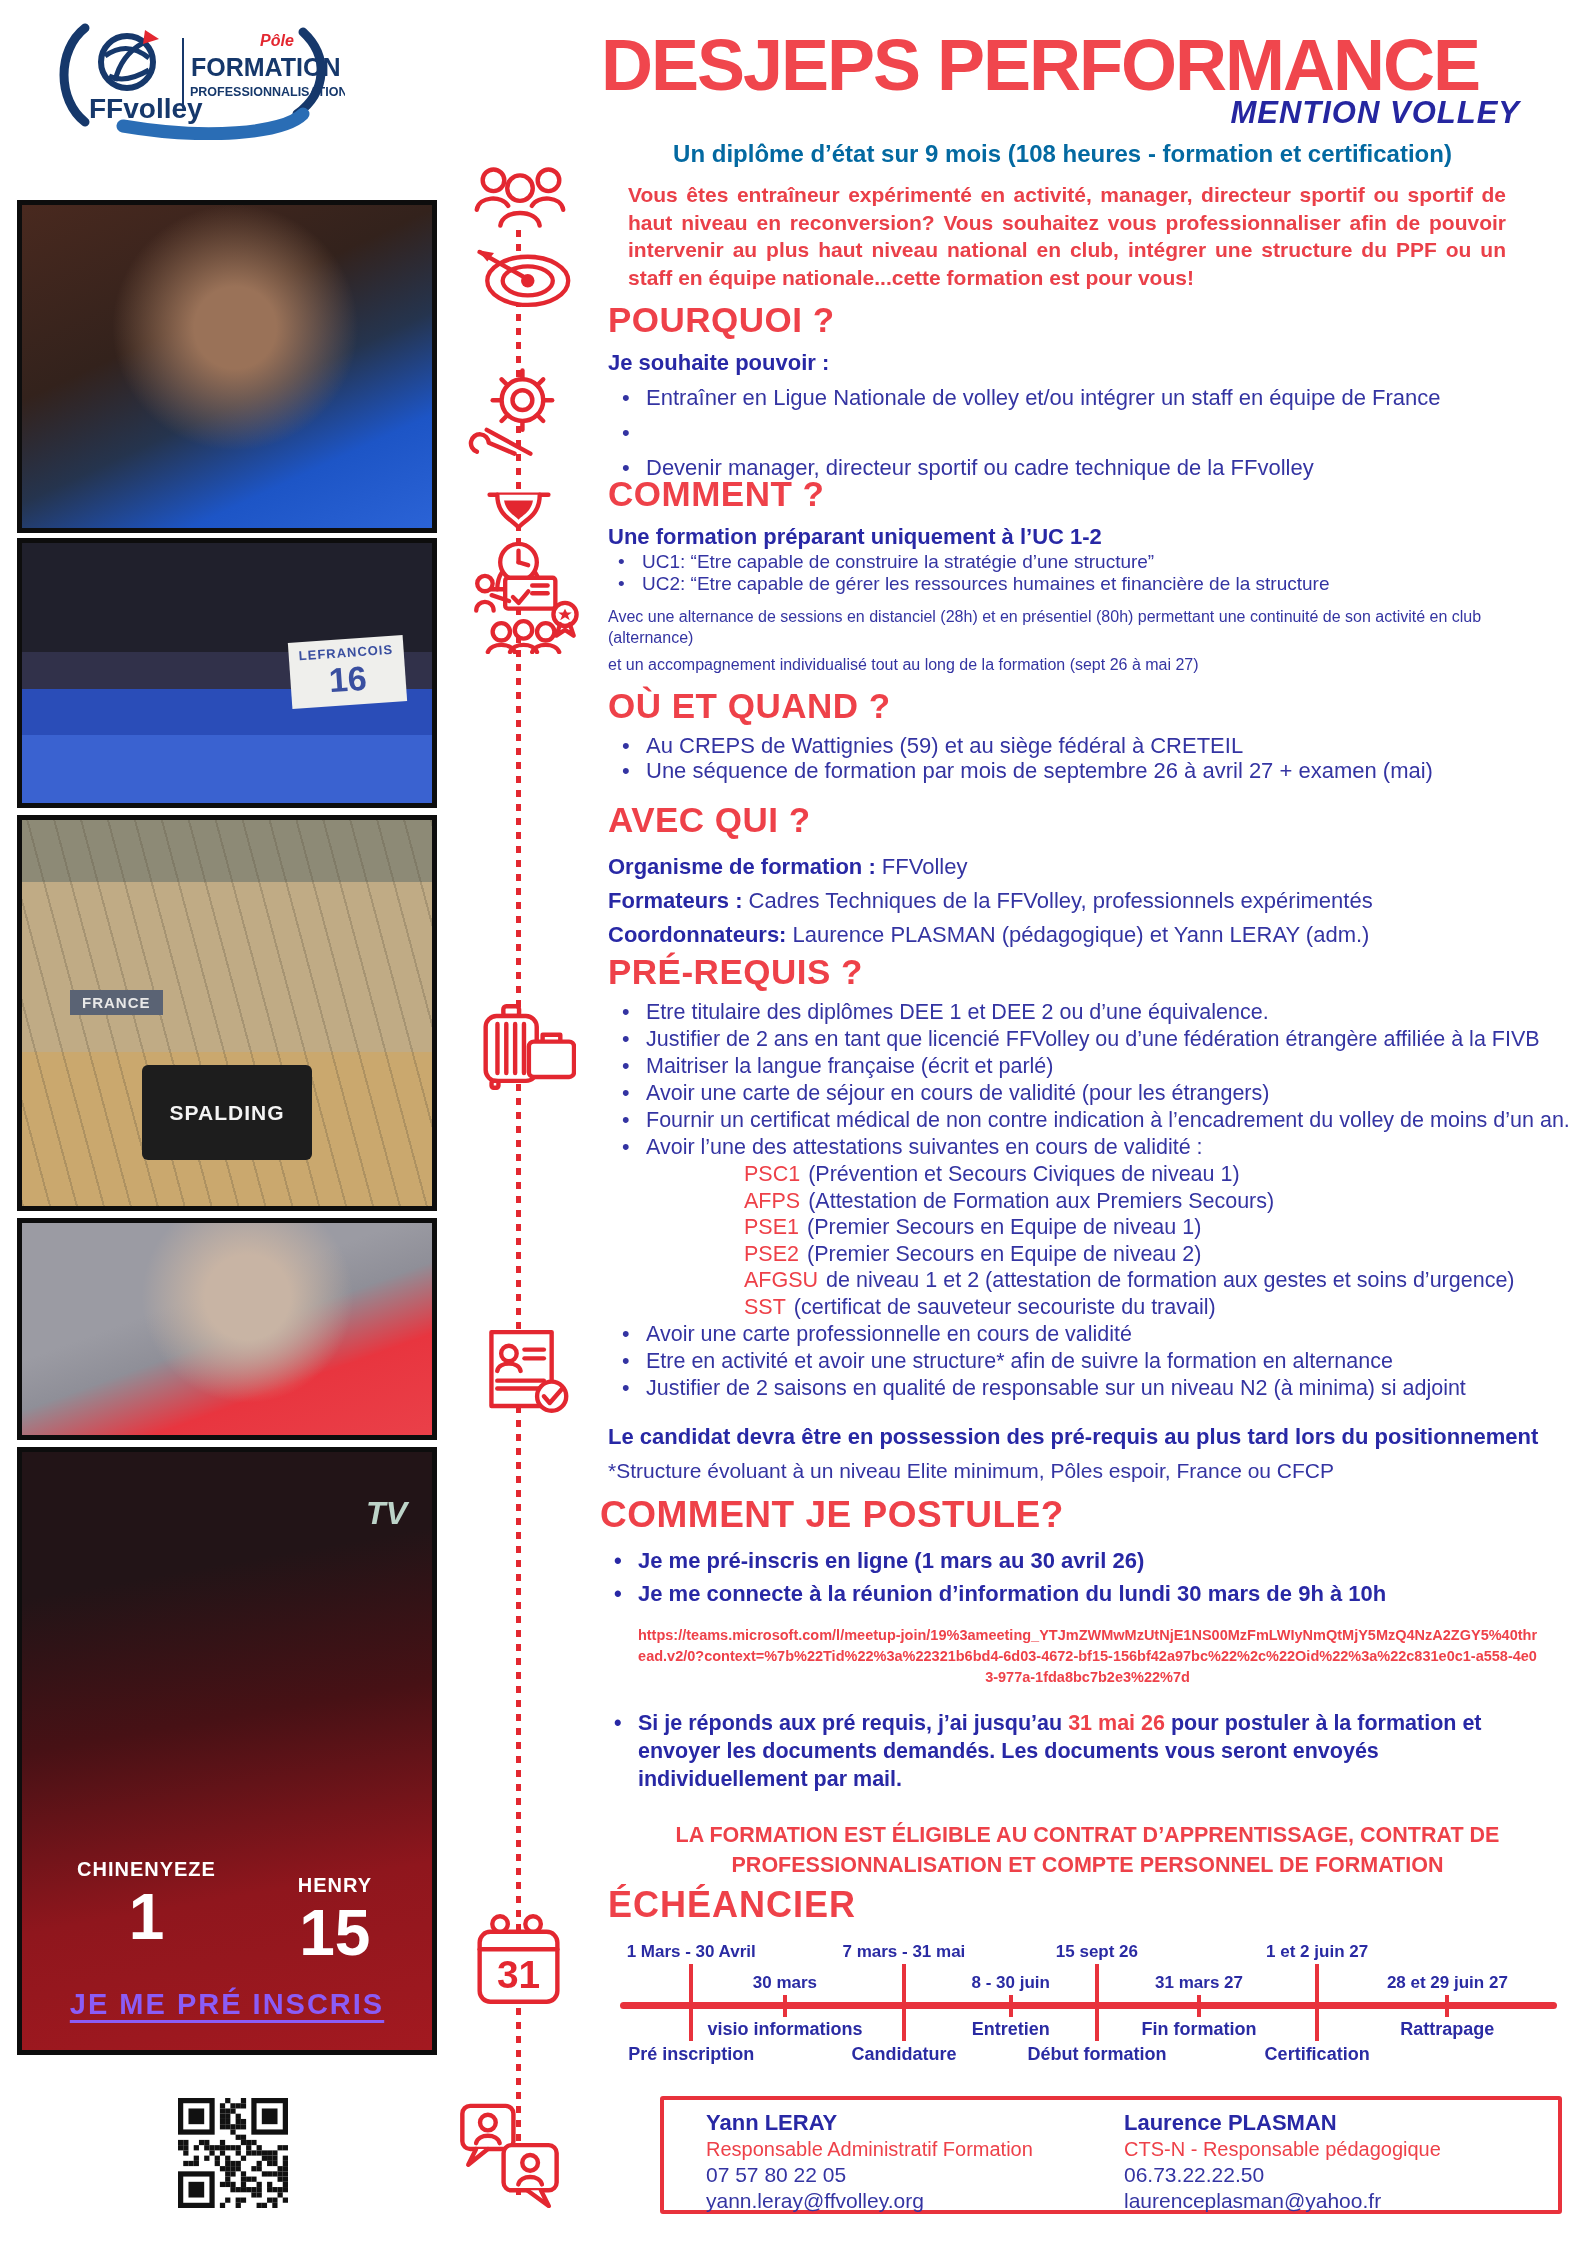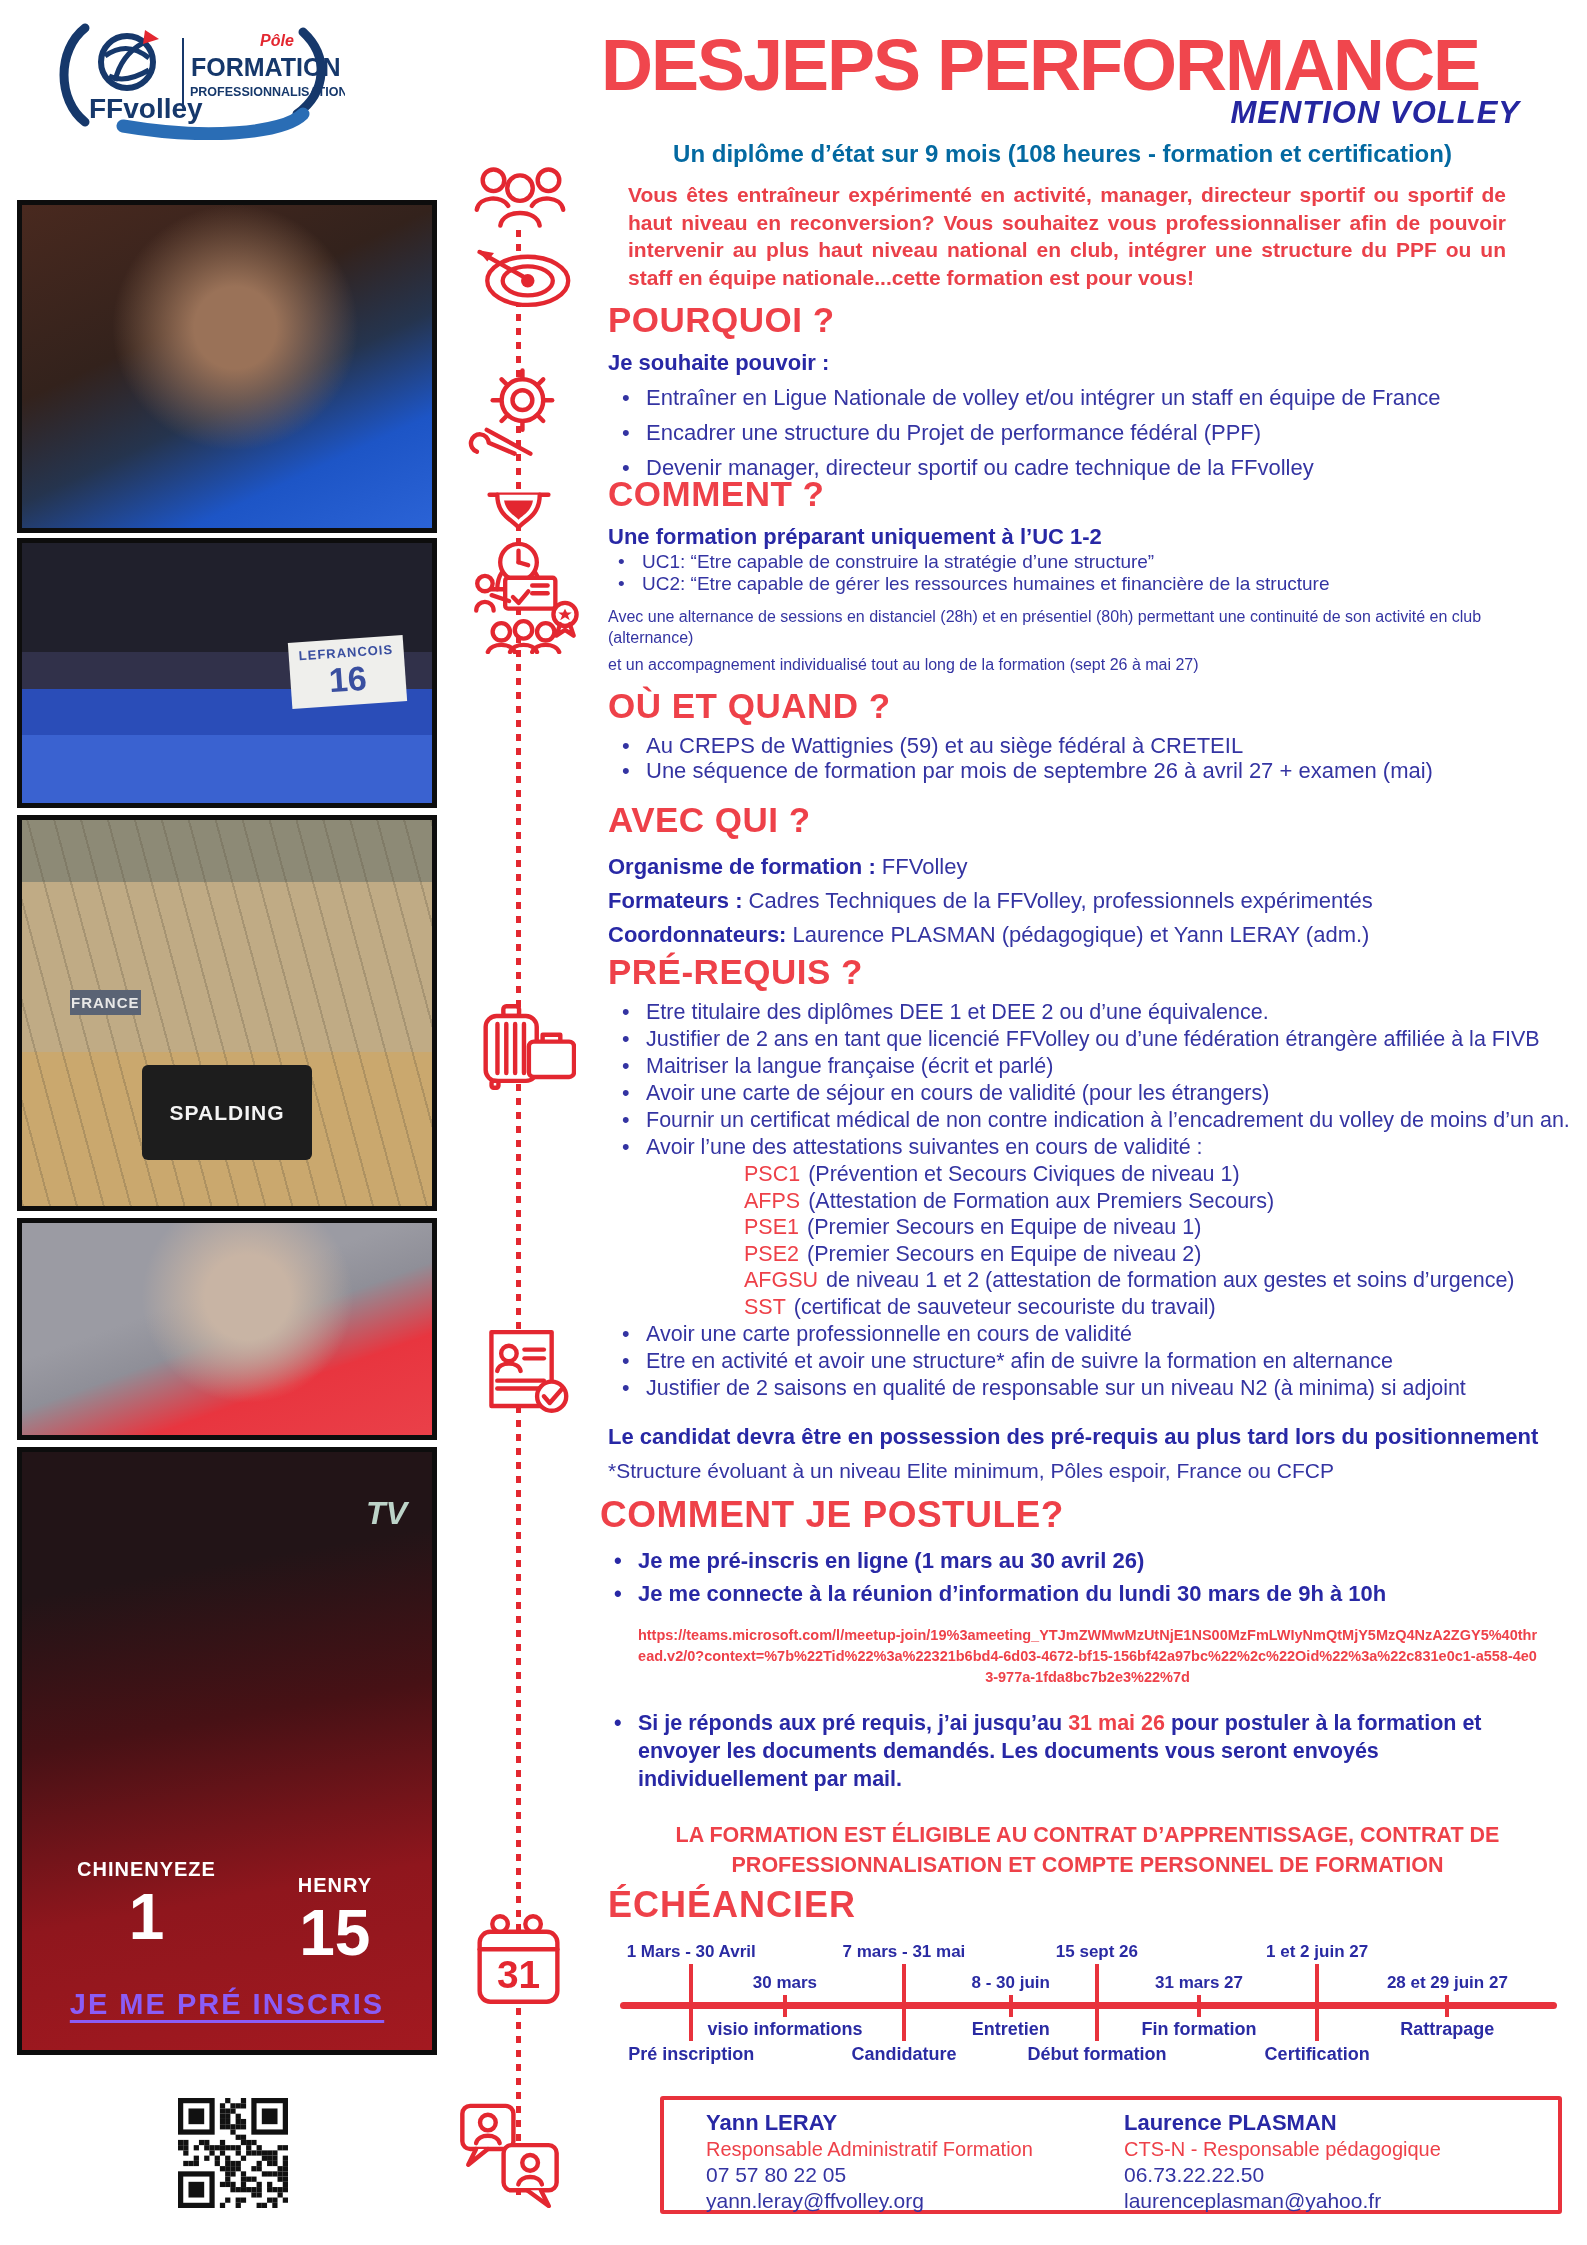--- a/index.html
+++ b/index.html
@@ -30,21 +30,21 @@
      radial-gradient(circle at 55% 35%,#c8b4a4 0 16%,rgba(0,0,0,0) 40%),
      linear-gradient(160deg,#9b9ba3 0 38%,#8f8f98 52%,#e8353f 72%,#ea4049 100%);}
   #photo-5{top:1447px;height:598px;background:
      linear-gradient(170deg,#221417 0 22%,#471115 45%,#8f161d 72%,#a31920 100%);}
   .ph-label{position:absolute;color:#fff;font-weight:bold;text-align:center;line-height:1;}
   .jersey16{position:absolute;right:28px;top:96px;background:#efefec;color:#3a4fa0;
             padding:6px 10px;text-align:center;font-weight:bold;transform:rotate(-4deg);}
   .jersey16 .nm{font-size:13px;letter-spacing:1px;display:block;}
   .jersey16 .no{font-size:34px;display:block;}
   .france-tag{position:absolute;left:48px;top:170px;background:#5a6374;color:#e8e8e8;
-              font-weight:bold;font-size:15px;padding:4px 1px;letter-spacing:1px;}
+              font-weight:bold;font-size:15px;padding:4px 12px;letter-spacing:1px;}
   .spalding-cart{position:absolute;left:120px;top:245px;width:170px;height:95px;background:#1d1d1d;
                  border-radius:6px;display:flex;align-items:center;justify-content:center;}
   .spalding-cart span{color:#f4f4f4;font-weight:bold;font-size:21px;letter-spacing:1px;}
   .tv-tag{right:25px;top:45px;font-size:32px;font-style:italic;color:#d8f5e8;opacity:.85;}
   .pl1{left:55px;bottom:101px;} .pl1 .nm{font-size:20px;letter-spacing:1px;} .pl1 .no{font-size:64px;}
   .pl2{right:60px;bottom:85px;} .pl2 .nm{font-size:20px;letter-spacing:1px;} .pl2 .no{font-size:64px;}
   .ph-label .nm{display:block;margin-bottom:6px;} .ph-label .no{display:block;}
 
   .cta{position:absolute;left:17px;top:1988px;width:420px;text-align:center;
        font-size:29px;font-weight:bold;letter-spacing:2px;color:#8b5cf6;
@@ -431,21 +431,20 @@
 
 <div class="sec" style="top:300px;">
   <h2 class="h2">POURQUOI ?</h2>
   <div class="lead">Je souhaite pouvoir :</div>
   <div class="row" style="margin:9px 0;">
       <span class="dot">•</span>
       <span>Entraîner en Ligue Nationale de volley et/ou intégrer un staff en équipe de France</span>
     </div>
   <div class="row" style="margin:9px 0;">
       <span class="dot">•</span>
-      <span>Encadrer une structure du Projet de performance fédéral (PPF)</span>
     </div>
   <div class="row" style="margin:9px 0;">
       <span class="dot">•</span>
       <span>Devenir manager, directeur sportif ou cadre technique de la FFvolley</span>
     </div>
 </div>
 
 <div class="sec" style="top:474px;">
   <h2 class="h2">COMMENT ?</h2>
   <div class="lead" style="margin-bottom:2px;">Une formation préparant uniquement à l’UC 1-2</div>

